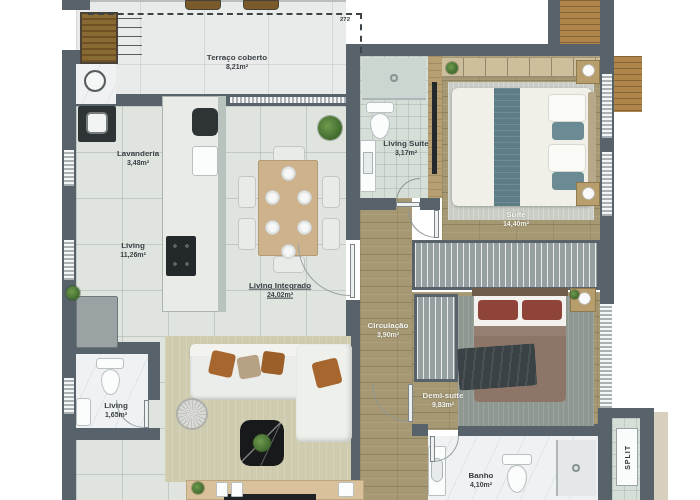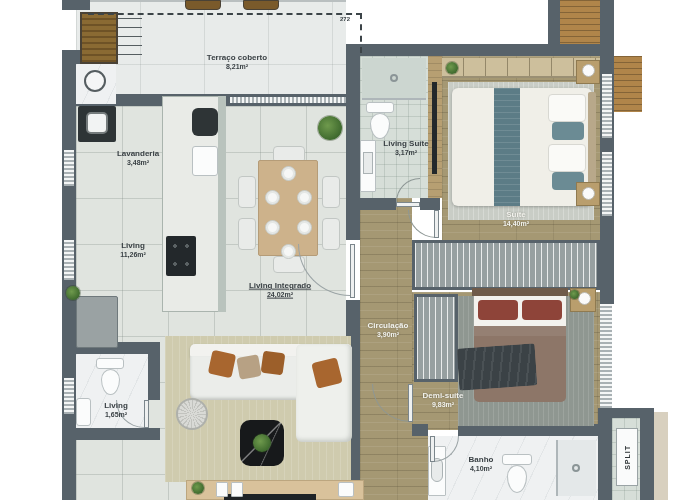--- a/index.html
+++ b/index.html
@@ -241,21 +241,21 @@
     <span class="a">14,40m²</span>
   </div>
   <div class="lbl white" style="left:388px;top:330px;">
     <span>Circulação</span>
     <span class="a">3,90m²</span>
   </div>
   <div class="lbl white" style="left:443px;top:400px;">
     <span>Demi-suíte</span>
     <span class="a">9,83m²</span>
   </div>
-  <div class="lbl" style="left:481px;top:464px;">
+  <div class="lbl" style="left:481px;top:480px;">
     <span>Banho</span>
     <span class="a">4,10m²</span>
   </div>
   <div class="lbl" style="left:116px;top:410px;">
     <span>Living</span>
     <span class="a">1,65m²</span>
   </div>
 
 </div>
 

